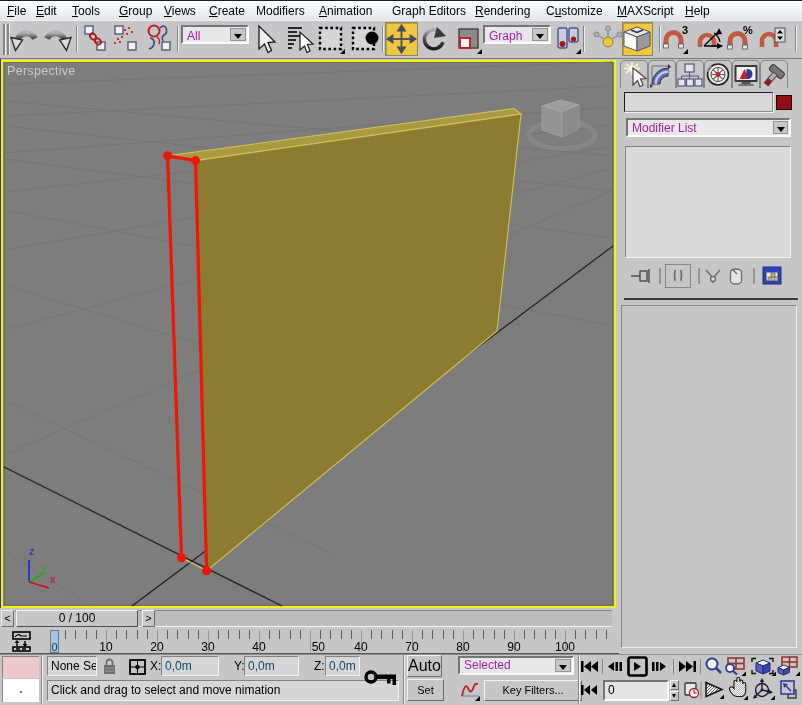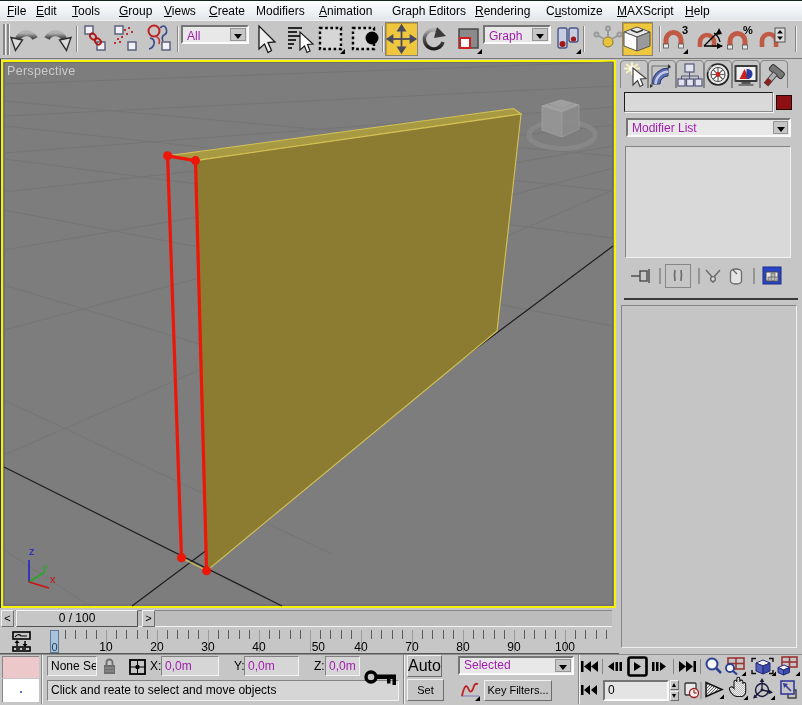--- a/index.html
+++ b/index.html
@@ -37,21 +37,21 @@
 
 #timerow { position:absolute; left:0; top:608px; width:616px; height:21px; background:#c6c6c6; }
 #trackbar { position:absolute; left:0; top:629px; width:619px; height:25px; background:#c6c6c6;
   border-bottom:1px solid #585858; }
 #statusbar { position:absolute; left:0; top:655px; width:802px; height:50px; background:#c6c6c6; }
 .sunken { background:#d6d6d6; border-top:1px solid #828282; border-left:1px solid #828282;
   border-bottom:1px solid #f2f2f2; border-right:1px solid #f2f2f2; }
 .btn3d { background:#c6c6c6; border-top:1px solid #f2f2f2; border-left:1px solid #f2f2f2;
   border-bottom:1px solid #6d6d6d; border-right:1px solid #6d6d6d; }
 .lbl { font-size:12px; color:#000; }
-.gtxt { color:#a21caf; }
+.gtxt { color:#0c4a6e; }
 </style>
 </head>
 <body>
 <div id="stage">
 
 <div id="menubar">
   <span style="left:7px"><u>F</u>ile</span>
   <span style="left:36px"><u>E</u>dit</span>
   <span style="left:72px"><u>T</u>ools</span>
   <span style="left:119px"><u>G</u>roup</span>
@@ -443,21 +443,21 @@
 <div class="abs" style="left:0;top:654px;width:802px;height:1px;background:#8e8e8e;z-index:5"></div>
 <div id="statusbar">
 
   <div class="abs" style="left:2px;top:1px;width:37px;height:22px;background:#ecc8ca;border-top:1px solid #868686;border-left:1px solid #868686"></div>
   <div class="abs" style="left:2px;top:24px;width:37px;height:23px;background:#ffffff;border-left:1px solid #868686"></div>
   <div class="abs" style="left:20px;top:36px;width:2px;height:2px;background:#5577cc"></div>
   <div class="abs" style="left:41px;top:0;width:1px;height:49px;background:#868686;box-shadow:1px 0 0 #f2f2f2"></div>
 
   <div class="abs sunken" style="left:47px;top:1px;width:50px;height:20px;overflow:hidden;font-size:12px;line-height:18px;padding-left:3px;white-space:nowrap">None Sel</div>
 
-  <div class="abs sunken" style="left:47px;top:25px;width:352px;height:21px;font-size:12px;line-height:19px;padding-left:3px;white-space:nowrap">Click and reate to select and move objects</div>
+  <div class="abs sunken" style="left:47px;top:25px;width:352px;height:21px;font-size:12px;line-height:19px;padding-left:3px;white-space:nowrap">Click and drag to select and move nimation</div>
 
   <svg class="abs" style="left:100px;top:0" width="300" height="50" viewBox="0 0 300 50">
 
     <rect x="4" y="10" width="11" height="9" fill="#6e6e6e"></rect>
     <path d="M 6.5 10 L 6.5 7.5 A 3 3 0 0 1 12.5 7.5 L 12.5 10" fill="none" stroke="#6e6e6e" stroke-width="1.8"></path>
     <line x1="5" y1="13" x2="14" y2="13" stroke="#9a9a9a" stroke-width="1"></line>
     <line x1="5" y1="16" x2="14" y2="16" stroke="#9a9a9a" stroke-width="1"></line>
 
     <rect x="30" y="5" width="15" height="14" fill="#c6c6c6" stroke="#000" stroke-width="1.8"></rect>
     <line x1="30" y1="12" x2="45" y2="12" stroke="#000" stroke-width="1"></line>
@@ -483,21 +483,21 @@
   <div class="combo" style="left:458px;top:1px;width:116px;height:19px">
     <span class="txt" style="top:0">Selected</span>
         <span class="darr"></span>
   </div>
 
   <svg class="abs" style="left:458px;top:25px" width="24" height="22" viewBox="0 0 24 22">
     <line x1="3" y1="16" x2="21" y2="16" stroke="#7a7ab8" stroke-width="1"></line>
     <path d="M 4 16 Q 7 2 10 8 Q 13 16 16 6 Q 17 3 20 4" fill="none" stroke="#c02020" stroke-width="1.8"></path>
     <polygon points="22,21 17,21 22,16" fill="#000"></polygon>
   </svg>
-  <div class="abs btn3d" style="left:484px;top:25px;width:68px;height:21px;font-size:11px;text-align:center;line-height:19px">Key Filters...</div>
+  <div class="abs btn3d" style="left:484px;top:25px;width:98px;height:21px;font-size:11px;text-align:center;line-height:19px">Key Filters...</div>
   <div class="abs" style="left:578px;top:0;width:1px;height:49px;background:#868686;box-shadow:1px 0 0 #f2f2f2"></div>
 
   <svg class="abs" style="left:578px;top:0" width="224" height="50" viewBox="0 0 224 50">
     <g fill="#000">
 
       <rect x="3" y="6" width="2.5" height="11"></rect>
       <polygon points="13,6 13,17 6,11.5"></polygon>
       <polygon points="20,6 20,17 13,11.5"></polygon>
       <line x1="24.5" y1="4" x2="24.5" y2="19" stroke="#868686" stroke-width="1"></line>
 

